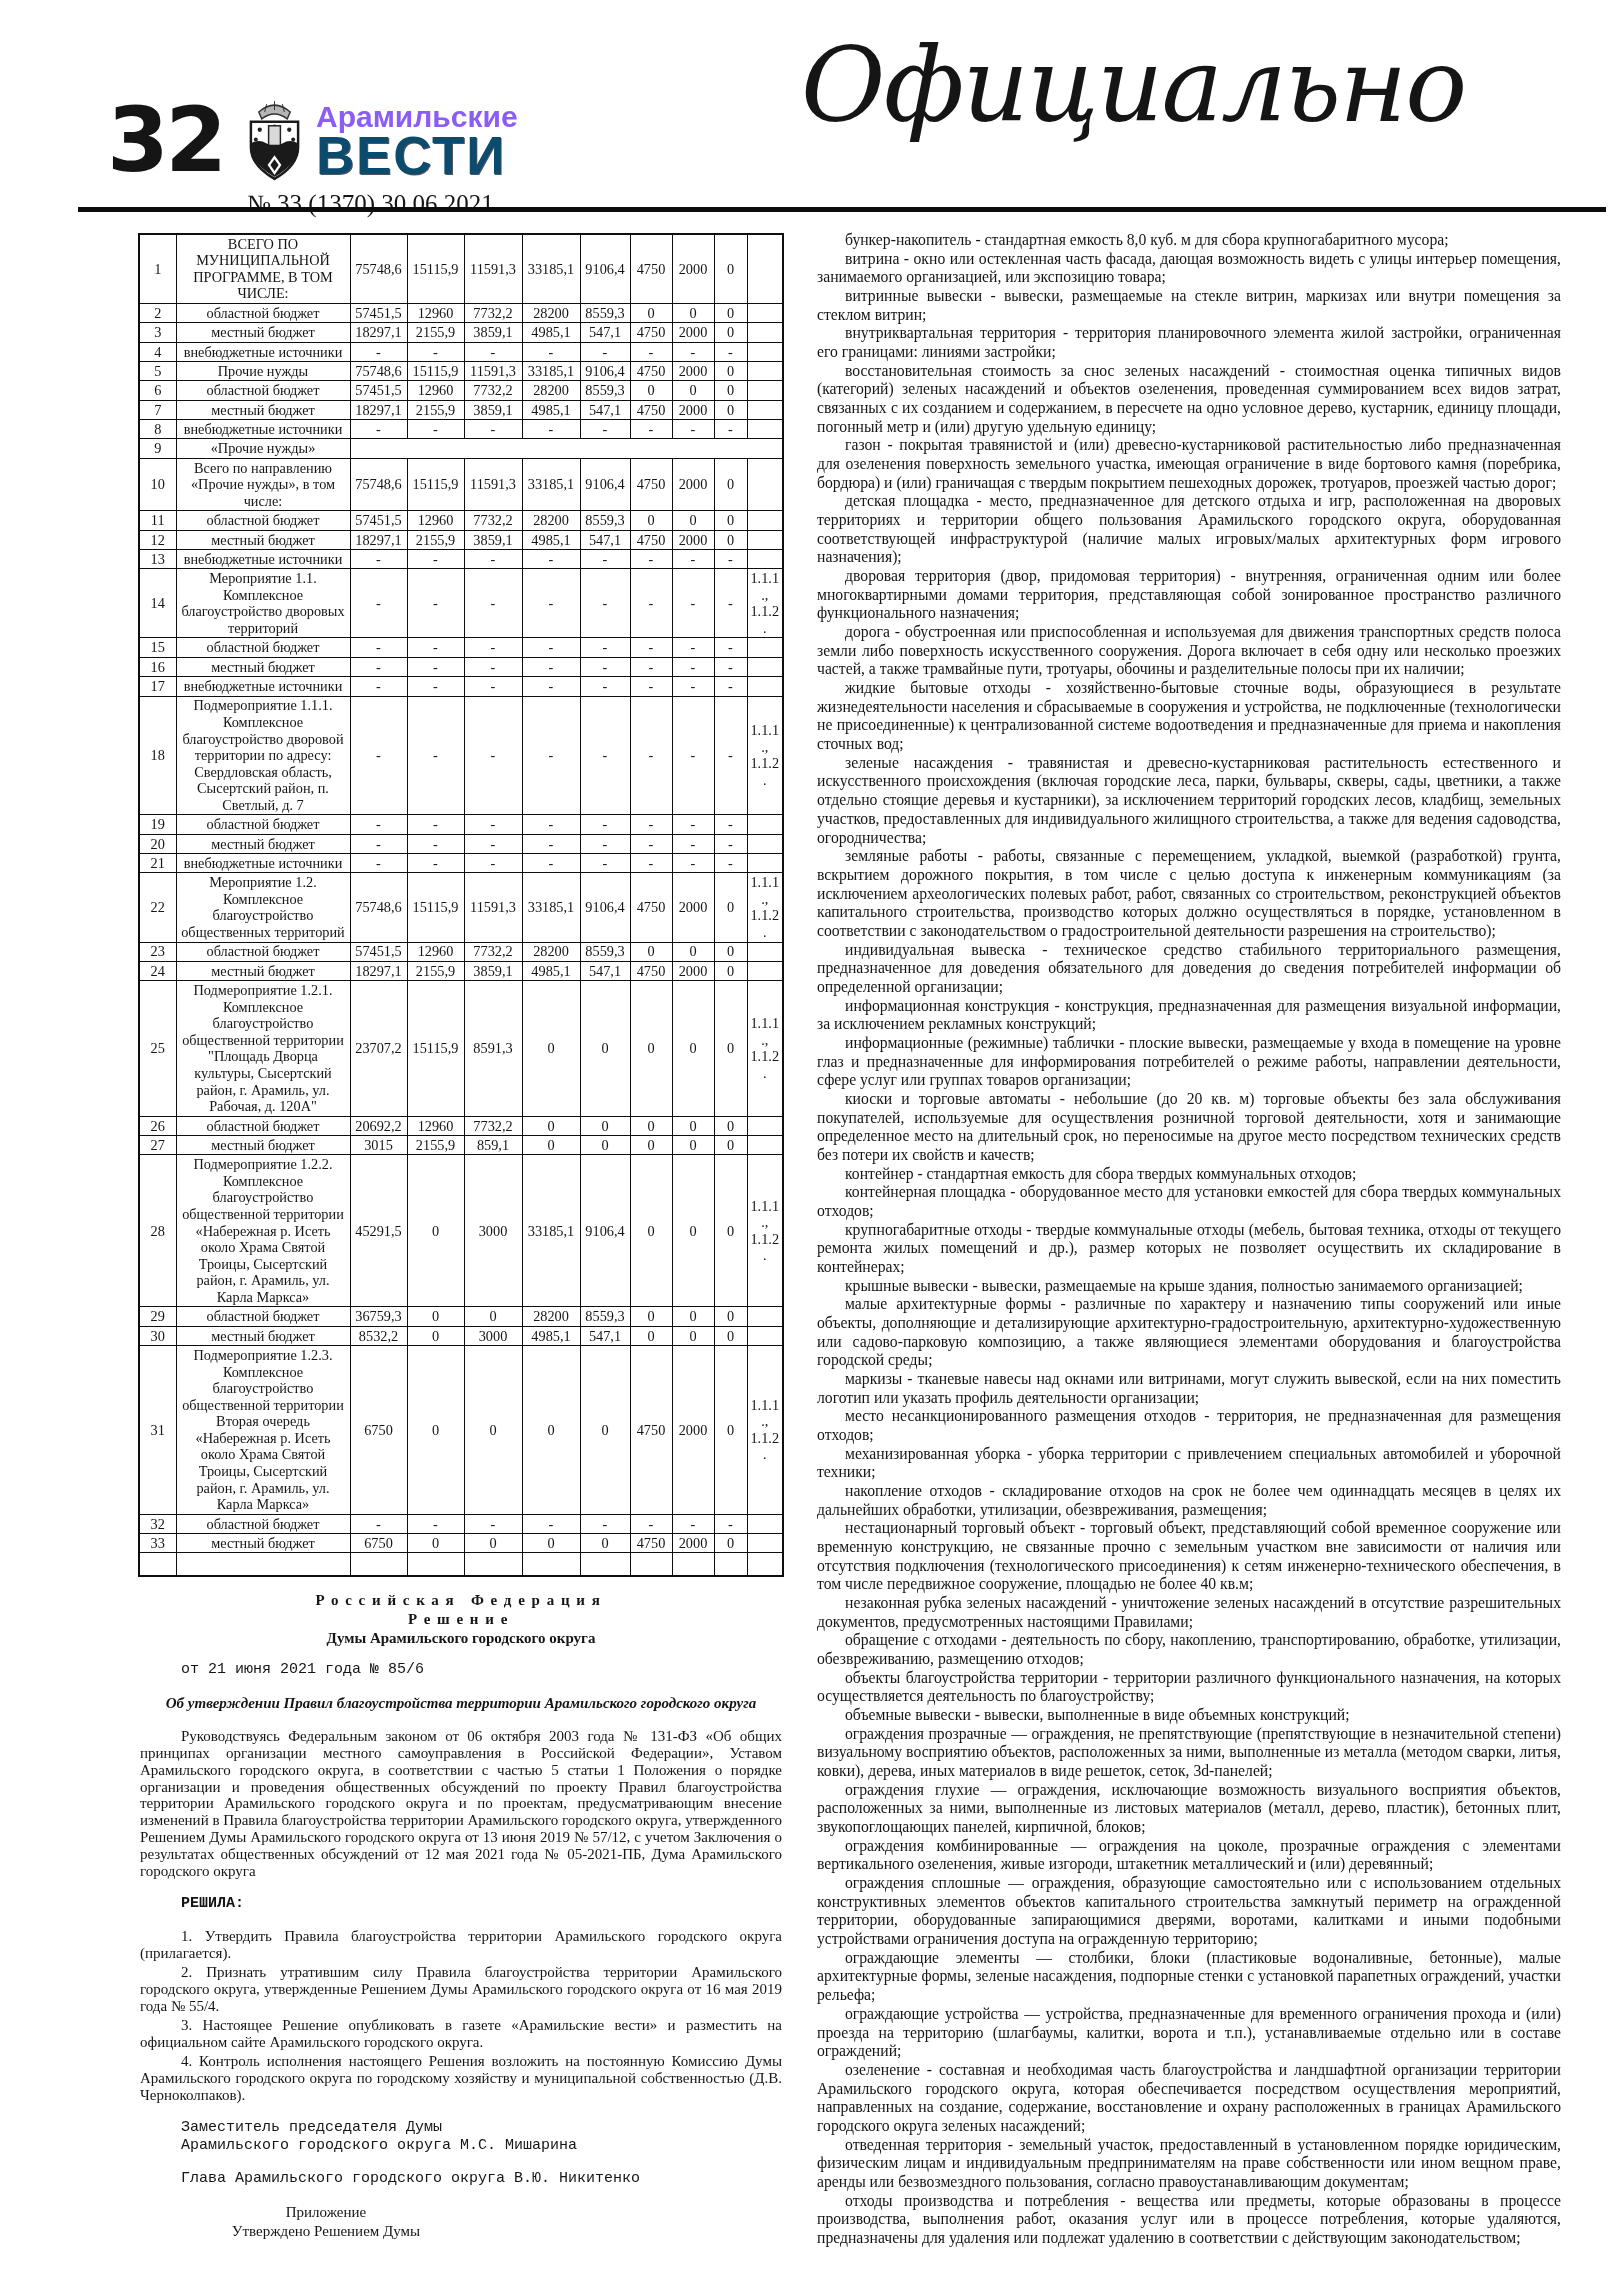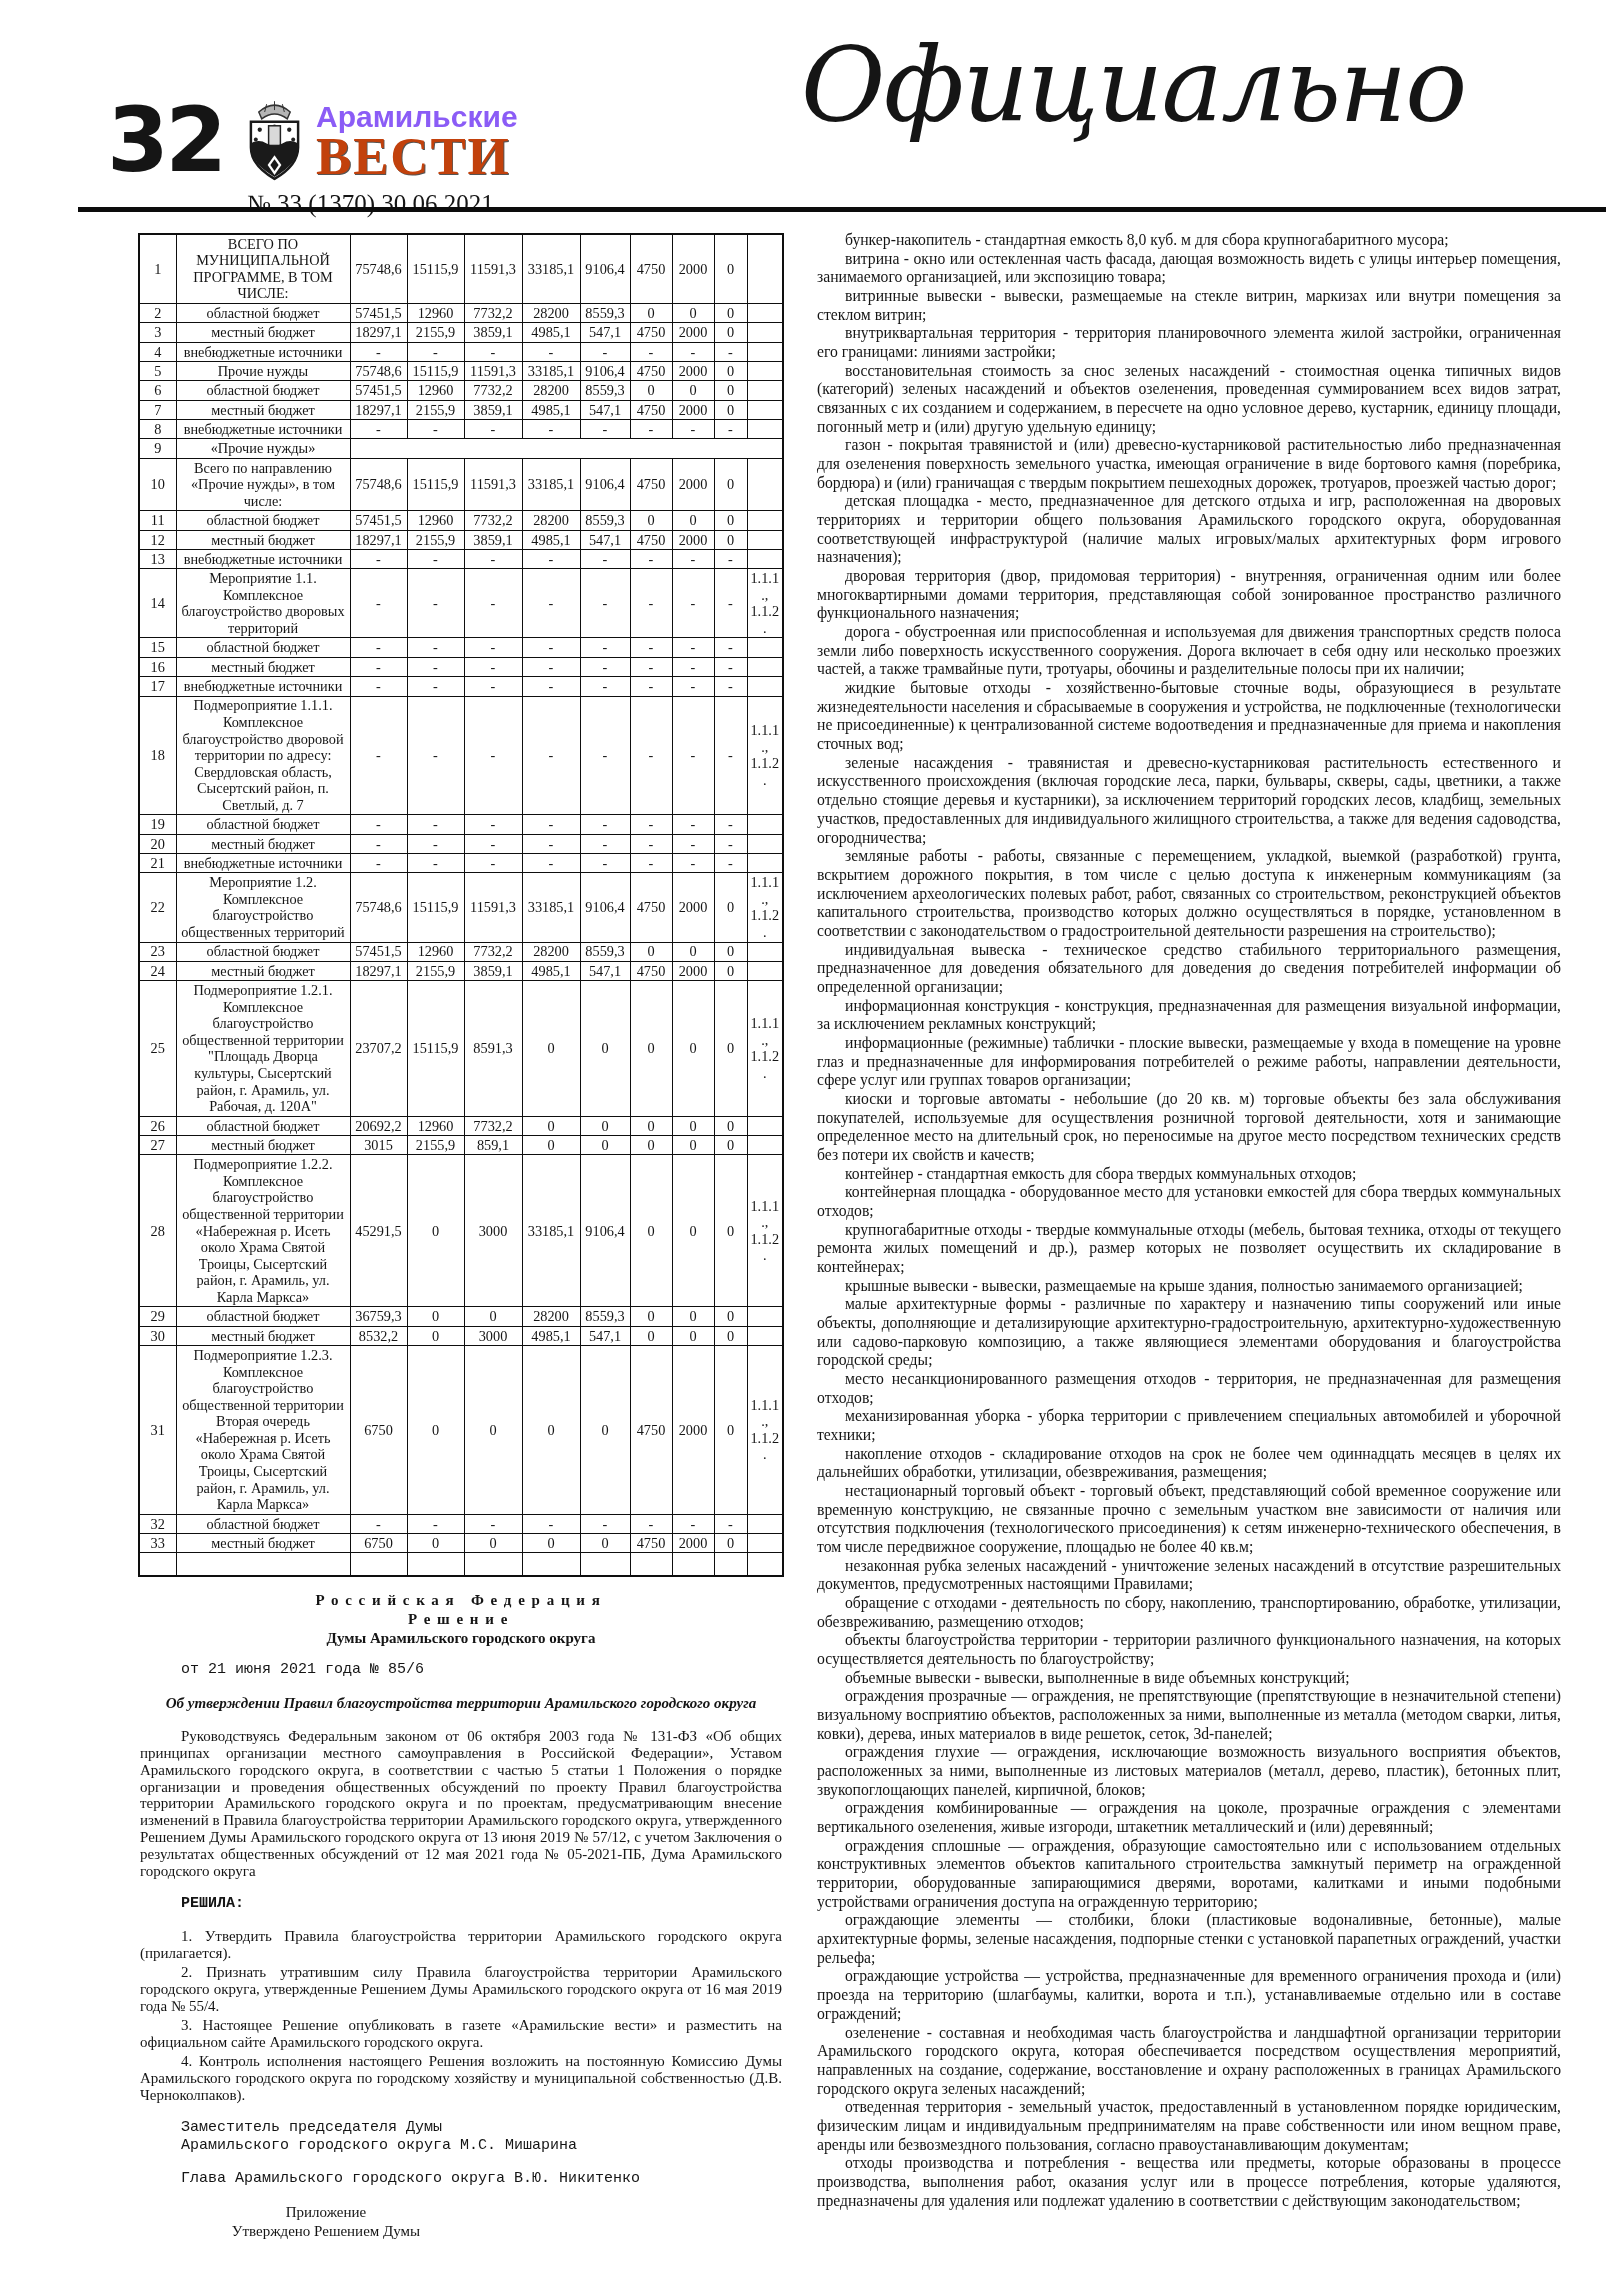--- a/index.html
+++ b/index.html
@@ -5,22 +5,22 @@
   html,body{margin:0;padding:0;background:#e8e8e8;}
   .page{position:relative;width:1619px;height:2290px;background:#fff;color:#151515;
         font-family:"Liberation Serif",serif;overflow:hidden;margin:0 auto;padding-left:44px;}
   
   .hdr{position:absolute;top:0;left:0;right:0;height:231px;}
   .page-number{position:absolute;left:107px;top:96px;font-family:"DejaVu Sans",sans-serif;
         font-weight:800;font-size:89px;line-height:1;letter-spacing:-3.7px;}
   .logo{position:absolute;left:245px;top:100px;}
   .brand{position:absolute;left:316px;top:102px;}
   .brand-top{font-family:"Liberation Sans",sans-serif;font-weight:700;font-size:30px;line-height:1;color:#8b5cf6;}
-  .brand-bottom{font-family:Liberation Serif, serif;font-weight:700;font-size:53px;line-height:.92;
-        color:#c2410c;letter-spacing:1.8px;text-shadow:0.9px 0.9px 0 #555;}
+  .brand-bottom{font-family:Liberation Sans, sans-serif;font-weight:700;font-size:53px;line-height:.92;
+        color:#0c4a6e;letter-spacing:1.8px;text-shadow:0.9px 0.9px 0 #555;}
   .issue-line{position:absolute;left:247px;top:190px;font-size:25px;}
   .section-title{position:absolute;left:801px;top:24px;font-family:"DejaVu Serif",serif;
         font-style:italic;font-size:103px;line-height:1.2;letter-spacing:-1.8px;}
   .rule{position:absolute;left:78px;right:57px;top:207px;height:4.6px;background:#0c0c0c;}
   
   .columns{position:absolute;top:231px;left:138px;right:57px;bottom:28px;display:flex;gap:33px;overflow:hidden;}
   .col-left{width:646px;flex:none;}
   .col-right{width:744px;flex:none;font-size:15.7px;line-height:1.19;text-align:justify;}
   .def-par{margin:0;text-indent:28px;}
   
@@ -576,20 +576,21 @@
         <p class="def-par">земляные работы - работы, связанные с перемещением, укладкой, выемкой (разработкой) грунта, вскрытием дорожного покрытия, в том числе с целью доступа к инженерным коммуникациям (за исключением археологических полевых работ, работ, связанных со строительством, реконструкцией объектов капитального строительства, производство которых должно осуществляться в порядке, установленном в соответствии с законодательством о градостроительной деятельности разрешения на строительство);</p>
         <p class="def-par">индивидуальная вывеска - техническое средство стабильного территориального размещения, предназначенное для доведения обязательного для доведения до сведения потребителей информации об определенной организации;</p>
         <p class="def-par">информационная конструкция - конструкция, предназначенная для размещения визуальной информации, за исключением рекламных конструкций;</p>
         <p class="def-par">информационные (режимные) таблички - плоские вывески, размещаемые у входа в помещение на уровне глаз и предназначенные для информирования потребителей о режиме работы, направлении деятельности, сфере услуг или группах товаров организации;</p>
         <p class="def-par">киоски и торговые автоматы - небольшие (до 20 кв. м) торговые объекты без зала обслуживания покупателей, используемые для осуществления розничной торговой деятельности, хотя и занимающие определенное место на длительный срок, но переносимые на другое место посредством технических средств без потери их свойств и качеств;</p>
         <p class="def-par">контейнер - стандартная емкость для сбора твердых коммунальных отходов;</p>
         <p class="def-par">контейнерная площадка - оборудованное место для установки емкостей для сбора твердых коммунальных отходов;</p>
         <p class="def-par">крупногабаритные отходы - твердые коммунальные отходы (мебель, бытовая техника, отходы от текущего ремонта жилых помещений и др.), размер которых не позволяет осуществить их складирование в контейнерах;</p>
         <p class="def-par">крышные вывески - вывески, размещаемые на крыше здания, полностью занимаемого организацией;</p>
         <p class="def-par">малые архитектурные формы - различные по характеру и назначению типы сооружений или иные объекты, дополняющие и детализирующие архитектурно-градостроительную, архитектурно-художественную или садово-парковую композицию, а также являющиеся элементами оборудования и благоустройства городской среды;</p>
+        <p class="def-par">маркизы - тканевые навесы над окнами или витринами, могут служить вывеской, если на них поместить логотип или указать профиль деятельности организации;</p>
         <p class="def-par">место несанкционированного размещения отходов - территория, не предназначенная для размещения отходов;</p>
         <p class="def-par">механизированная уборка - уборка территории с привлечением специальных автомобилей и уборочной техники;</p>
         <p class="def-par">накопление отходов - складирование отходов на срок не более чем одиннадцать месяцев в целях их дальнейших обработки, утилизации, обезвреживания, размещения;</p>
         <p class="def-par">нестационарный торговый объект - торговый объект, представляющий собой временное сооружение или временную конструкцию, не связанные прочно с земельным участком вне зависимости от наличия или отсутствия подключения (технологического присоединения) к сетям инженерно-технического обеспечения, в том числе передвижное сооружение, площадью не более 40 кв.м;</p>
         <p class="def-par">незаконная рубка зеленых насаждений - уничтожение зеленых насаждений в отсутствие разрешительных документов, предусмотренных настоящими Правилами;</p>
         <p class="def-par">обращение с отходами - деятельность по сбору, накоплению, транспортированию, обработке, утилизации, обезвреживанию, размещению отходов;</p>
         <p class="def-par">объекты благоустройства территории - территории различного функционального назначения, на которых осуществляется деятельность по благоустройству;</p>
         <p class="def-par">объемные вывески - вывески, выполненные в виде объемных конструкций;</p>
         <p class="def-par">ограждения прозрачные — ограждения, не препятствующие (препятствующие в незначительной степени) визуальному восприятию объектов, расположенных за ними, выполненные из металла (методом сварки, литья, ковки), дерева, иных материалов в виде решеток, сеток, 3d-панелей;</p>
         <p class="def-par">ограждения глухие — ограждения, исключающие возможность визуального восприятия объектов, расположенных за ними, выполненные из листовых материалов (металл, дерево, пластик), бетонных плит, звукопоглощающих панелей, кирпичной, блоков;</p>

